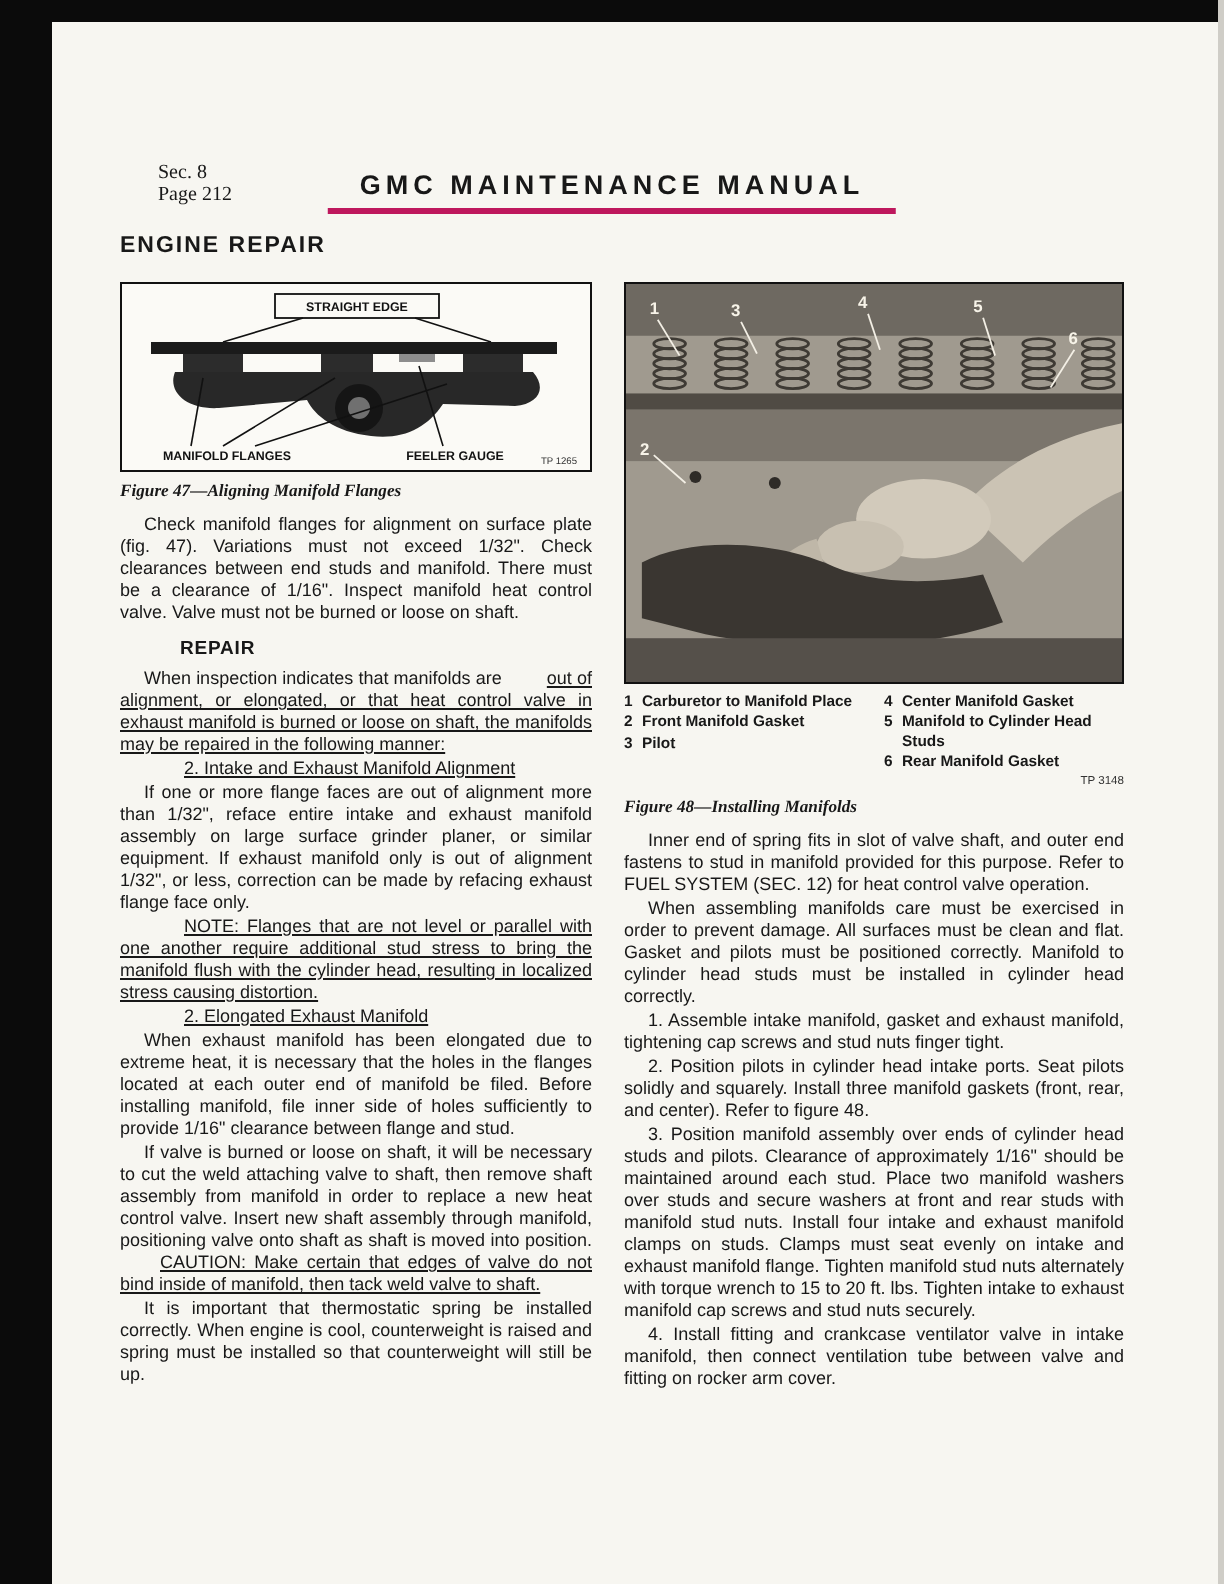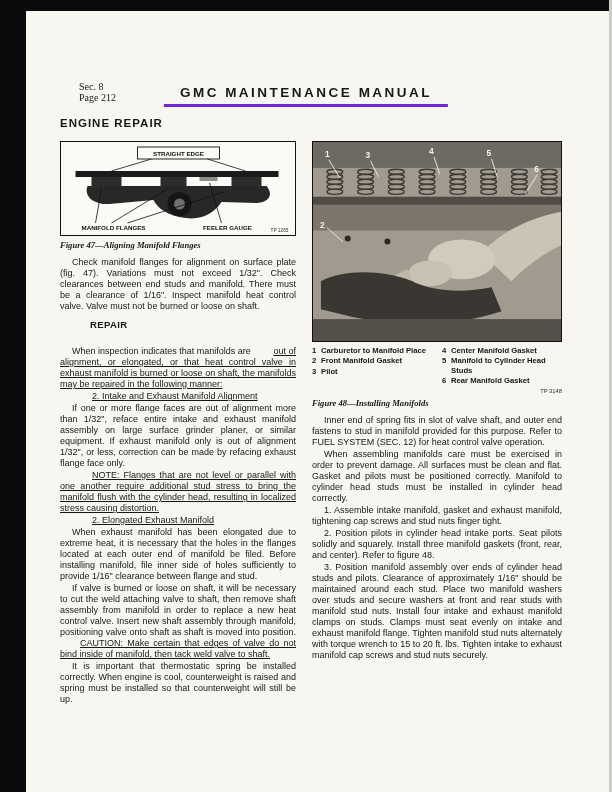--- a/index.html
+++ b/index.html
@@ -13,21 +13,21 @@
   .scan-left  { position:absolute; top:0; left:0; width:26px; height:792px; background:#0b0b0b; }
   .scan-right { position:absolute; top:0; right:0; width:3px; height:792px; background:#cfcdc7; }
 
   .secpage {
     position:absolute; top:81px; left:59px;
     font-family:"Liberation Serif", serif; font-size:10px; line-height:11px;margin-left:20px;
   }
   .manual-title {
     position:absolute; top:85px; left:50%; transform:translateX(-50%);
     font-size:13.5px; font-weight:bold; letter-spacing:2.5px; white-space:nowrap;
-    border-bottom:3px solid #6d28d9; padding:0 16px 4px 16px;
+    border-bottom:3px solid #be185d; padding:0 16px 4px 16px;
   }
   .engine-repair {
     position:absolute; top:117px; left:60px;
     font-size:11.5px; font-weight:bold; letter-spacing:1px;
     border-bottom:1.5px solid #000; padding-bottom:19px;
   }
 
   .columns {
     position:absolute; top:141px; left:60px; width:502px;
     display:flex; gap:16px;
@@ -35,21 +35,21 @@
   .col-left  { width:236px; }
   .col-right { width:250px; }
 
   .body {
     font-size:9px; line-height:11px; text-align:justify;
     text-indent:12px; margin-bottom:1px;
   }
   .ul  { text-decoration:underline;margin-left:20px; }
   .subhead {
     font-size:9.5px; font-weight:bold; letter-spacing:.4px;
-    margin:7px 0 16px 0;
+    margin:7px 0 4px 0;
     padding-left:30px;
   }
   .subhead-ul {
     font-size:9.5px; font-weight:bold; text-decoration:underline;
     margin:6px 0 2px 0;
   }
 
   .fig47-box {
     border:1.2px solid #111; height:95px; background:#fbfaf6;
   }
@@ -234,15 +234,16 @@
 
 
     <p class="body"><span>When assembling manifolds care must be exercised in order to prevent damage. All surfaces must be clean and flat. Gasket and pilots must be positioned correctly. Manifold to cylinder head studs must be installed in cylinder head correctly.</span></p>
 
     <p class="body"><span>1. Assemble intake manifold, gasket and exhaust manifold, tightening cap screws and stud nuts finger tight.</span></p>
 
     <p class="body"><span>2. Position pilots in cylinder head intake ports. Seat pilots solidly and squarely. Install three manifold gaskets (front, rear, and center). Refer to figure 48.</span></p>
 
     <p class="body"><span>3. Position manifold assembly over ends of cylinder head studs and pilots. Clearance of approximately 1/16" should be maintained around each stud. Place two manifold washers over studs and secure washers at front and rear studs with manifold stud nuts. Install four intake and exhaust manifold clamps on studs. Clamps must seat evenly on intake and exhaust manifold flange. Tighten manifold stud nuts alternately with torque wrench to 15 to 20 ft. lbs. Tighten intake to exhaust manifold cap screws and stud nuts securely.</span></p>
 
+    <p class="body"><span>4. Install fitting and crankcase ventilator valve in intake manifold, then connect ventilation tube between valve and fitting on rocker arm cover.</span></p>
 
   </div>
 </div>
 
 </body></html>

